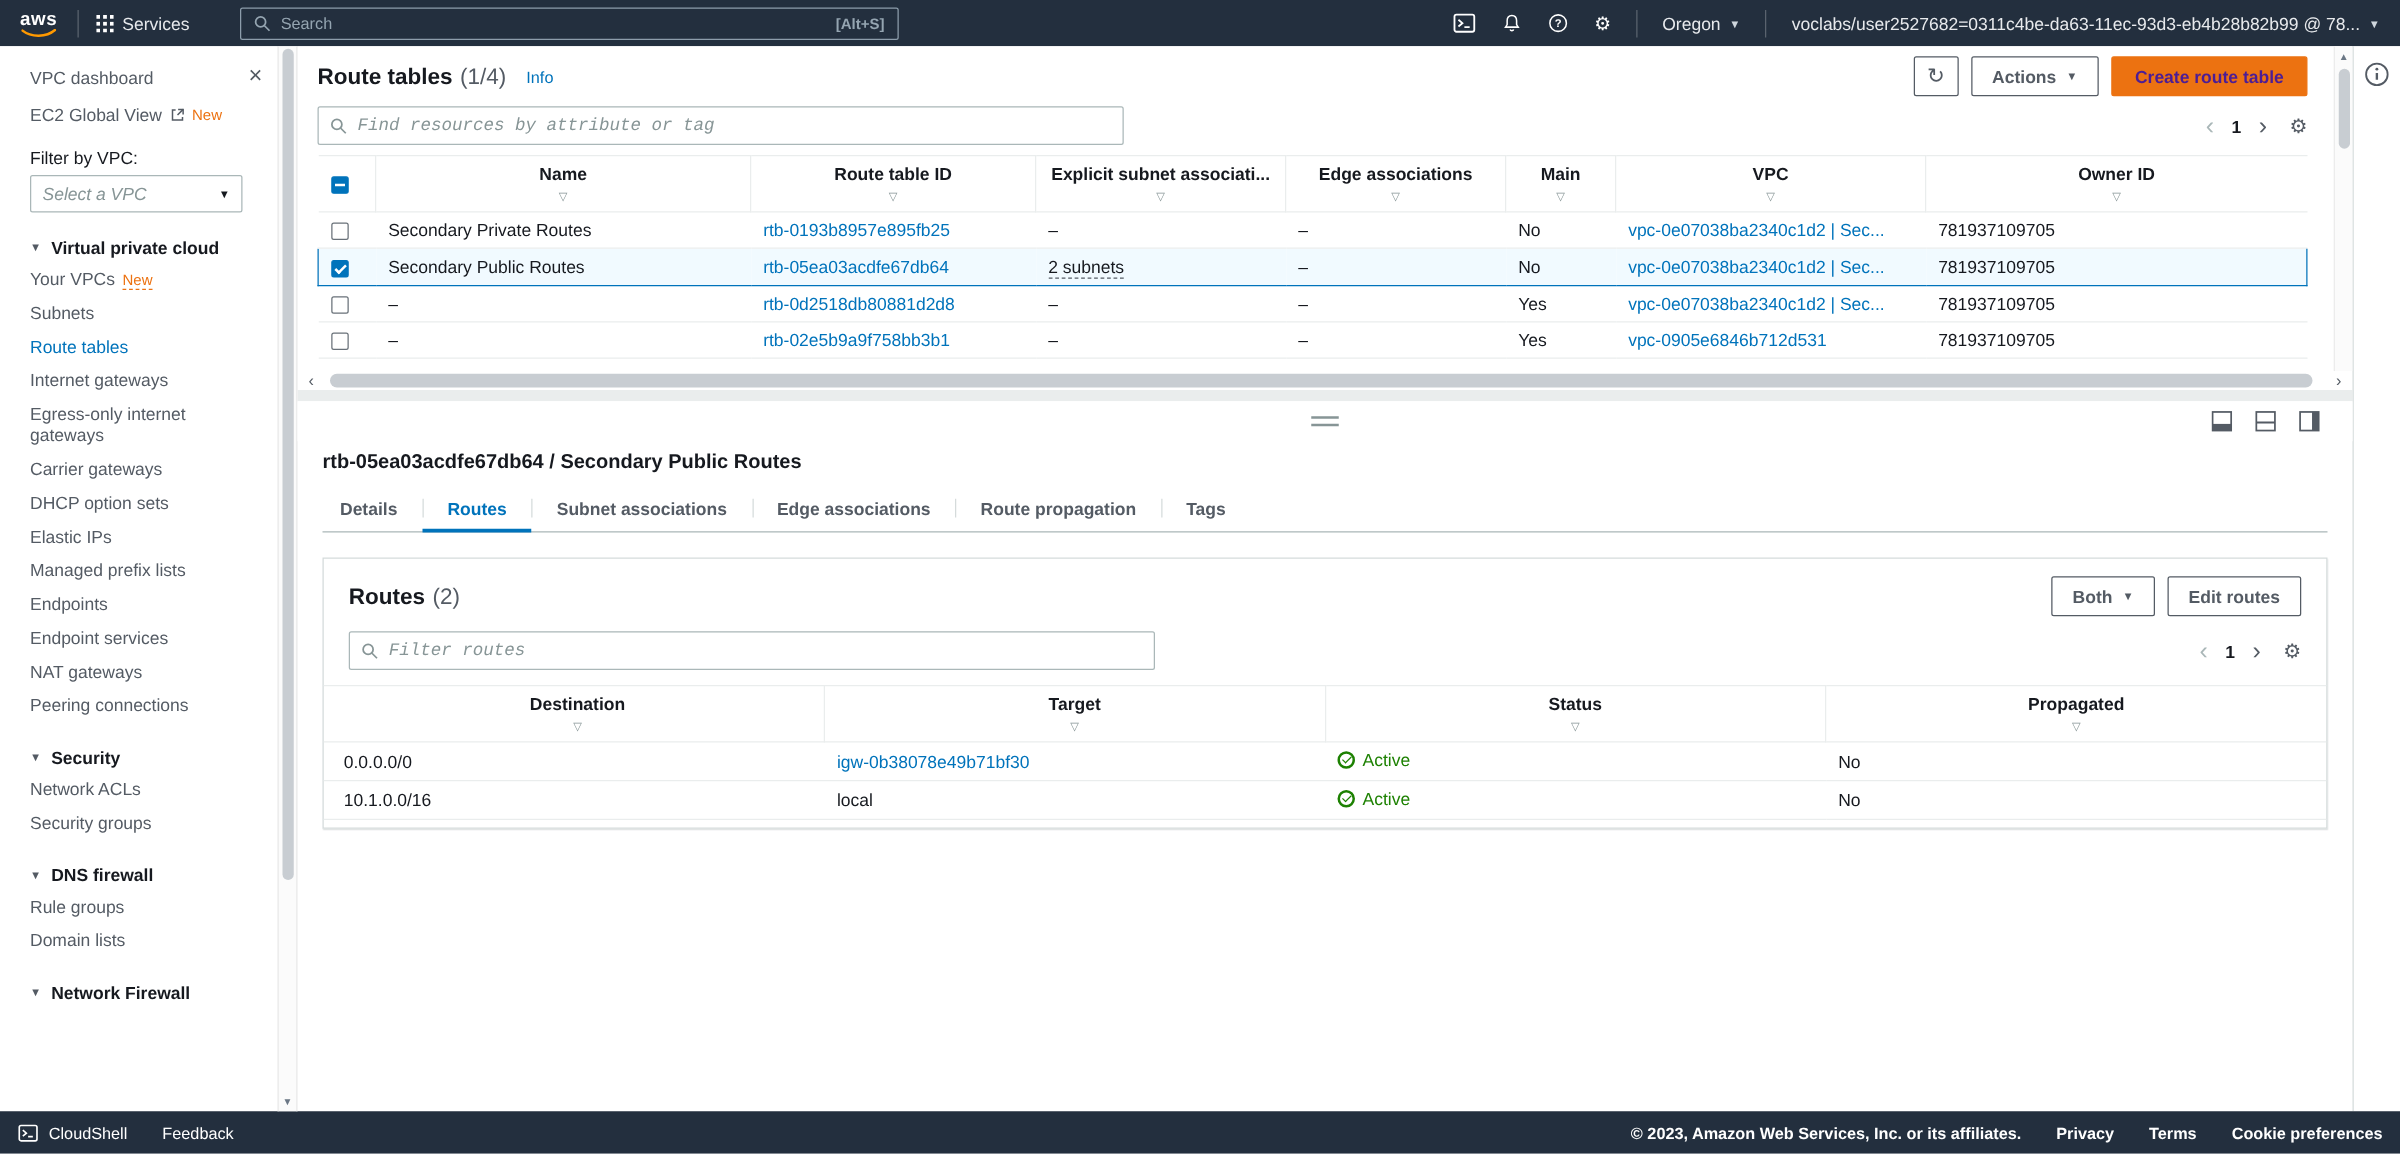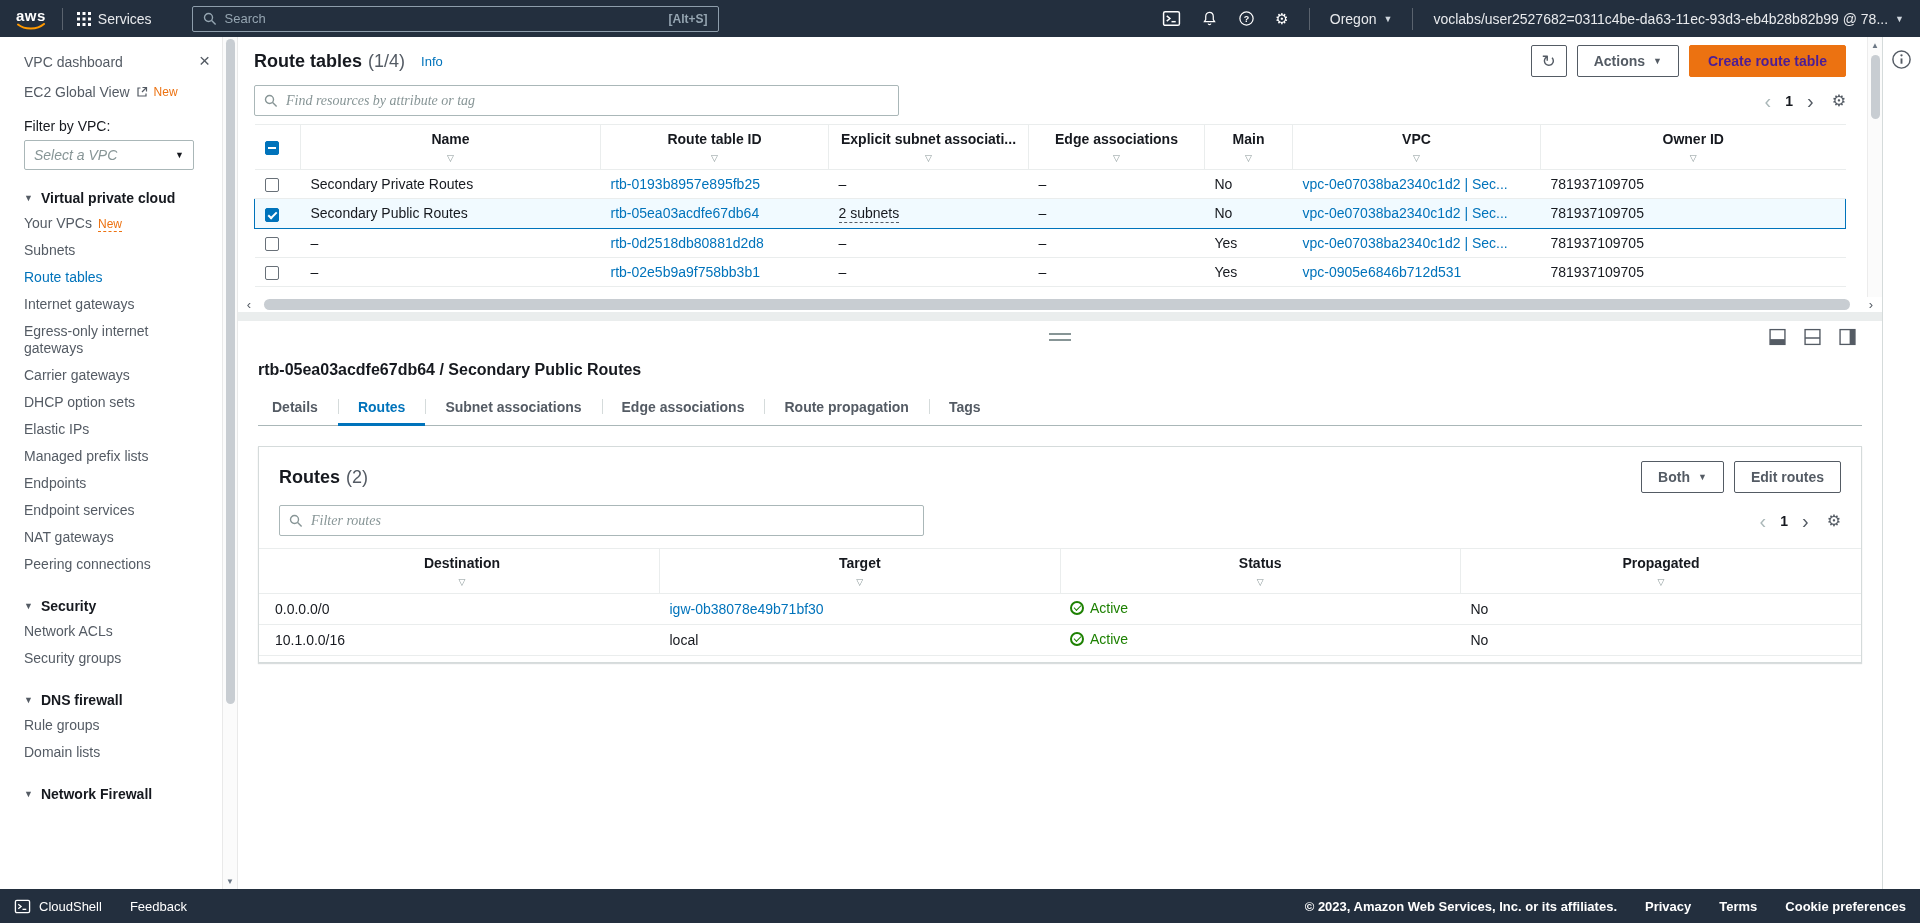--- a/index.html
+++ b/index.html
@@ -56,21 +56,21 @@
   .page-title{font-size:18px;font-weight:700;}
   .page-count{font-size:18px;color:#545b64;font-weight:400;margin-left:6px;}
   .info-link{color:#0073bb;font-size:13px;margin-left:16px;text-decoration:none;cursor:pointer;}
   .header-actions{margin-left:auto;display:flex;gap:10px;align-items:center;}
   .btn-sec{height:32px;border:1px solid #545b64;background:#fff;color:#545b64;font-weight:700;border-radius:2px;padding:0 16px;display:inline-flex;align-items:center;gap:8px;font-size:14px;cursor:pointer;font-family:inherit;}
   .btn-icononly{width:36px;padding:0;justify-content:center;font-size:17px;font-weight:400;}
   .btn-primary{height:32px;background:#ec7211;border:1px solid #ec7211;color:#4c1d95;font-weight:700;border-radius:2px;padding:0 18px;display:inline-flex;align-items:center;font-size:14px;cursor:pointer;font-family:inherit;}
 
   .toolbar-row{display:flex;align-items:center;margin-bottom:8px;}
   .search-box{display:flex;align-items:center;gap:8px;width:645px;height:31px;border:1px solid #aab7b8;border-radius:2px;padding:0 9px;color:#879596;background:#fff;}
-  .search-box input{flex:1;border:none;outline:none;font-size:14px;font-family:Liberation Serif, serif;color:#7f1d1d;}
+  .search-box input{flex:1;border:none;outline:none;font-size:14px;font-family:Liberation Mono, monospace;color:#7f1d1d;}
   .search-box input::placeholder{color:#879596;font-style:italic;}
   .toolbar-right{margin-left:auto;display:flex;align-items:center;gap:18px;}
   .pagination{display:flex;align-items:center;gap:14px;font-size:14px;}
   .chev{font-size:20px;color:#545b64;line-height:1;cursor:pointer;}
   .chev.dis{color:#aab7b8;}
   .page-num{font-weight:700;}
   .gear{color:#545b64;font-size:16px;cursor:pointer;}
 
   table.grid{width:100%;border-collapse:collapse;table-layout:fixed;}
   .grid th{font-weight:700;color:#16191f;text-align:left;padding:6px 10px;border-top:1px solid #eaeded;border-bottom:1px solid #eaeded;font-size:14px;white-space:nowrap;overflow:hidden;cursor:pointer;}

